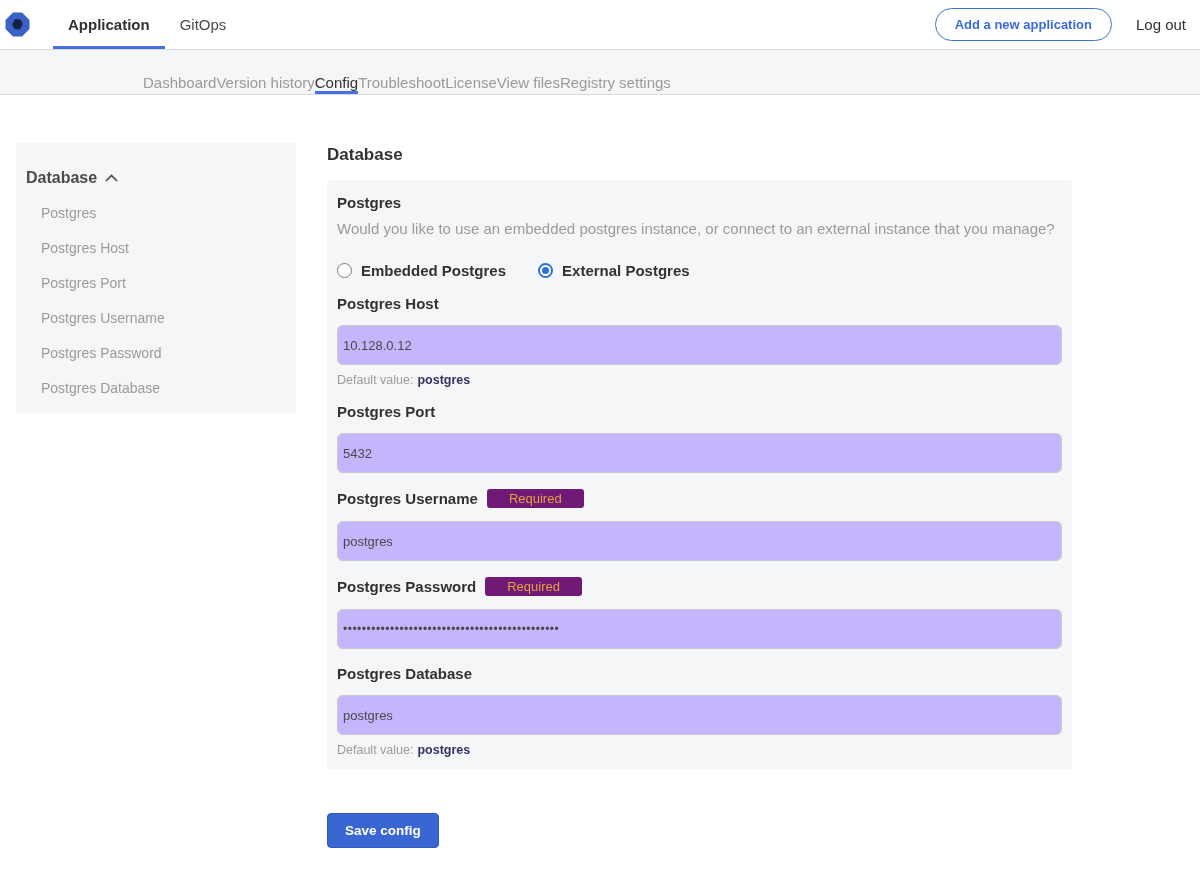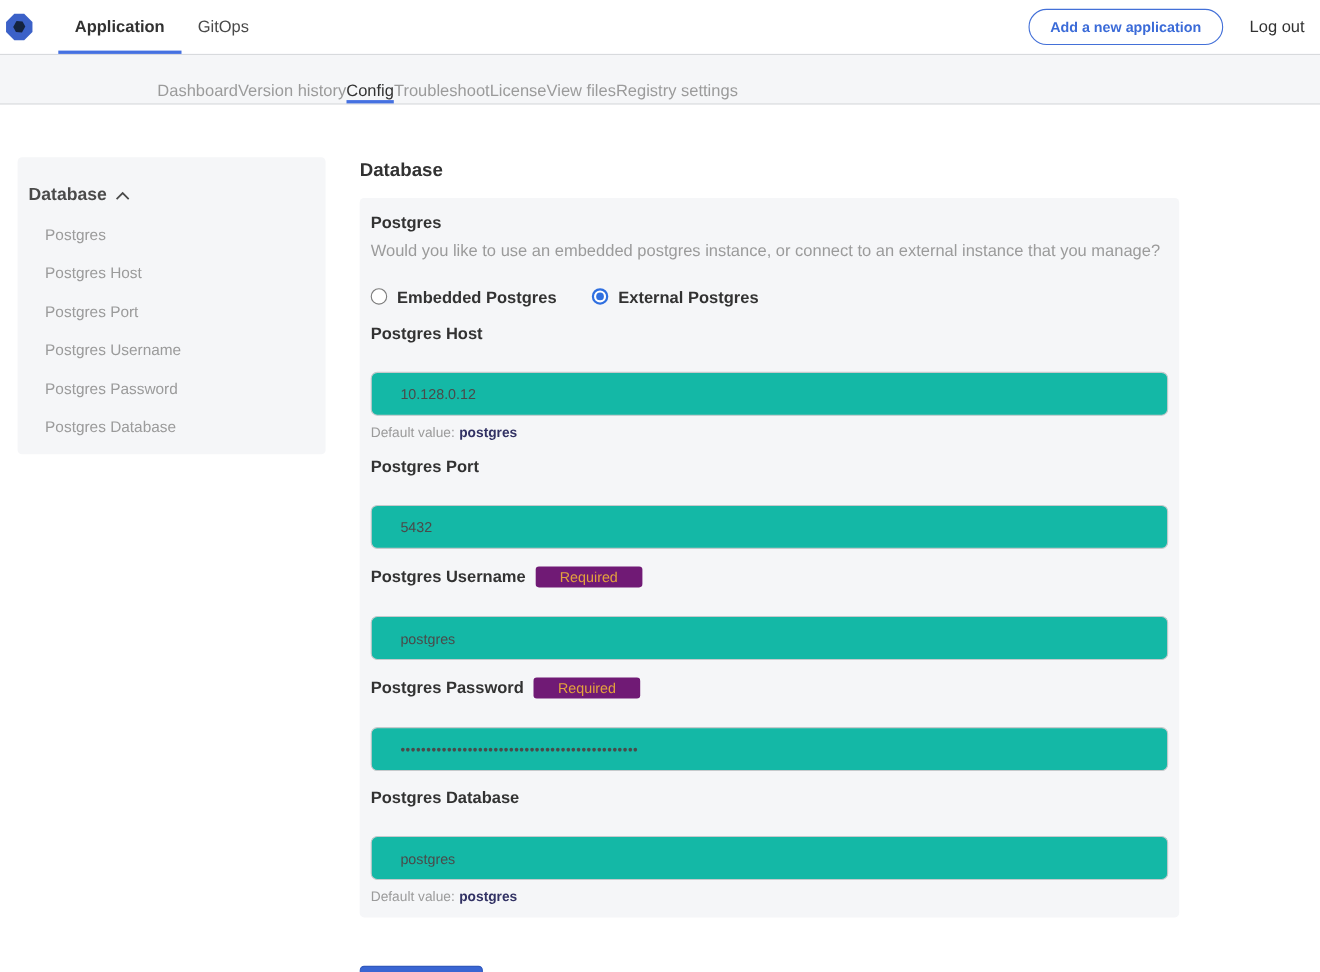--- a/index.html
+++ b/index.html
@@ -57,42 +57,42 @@
   .page-title { font-size: 17px; font-weight: 700; color: #323232; }
 
   .config-panel {
     margin-top: 15px; background: #f5f6f8; border-radius: 4px;
     padding: 14px 10px 12px 10px;
   }
   .group-label { font-size: 15px; font-weight: 700; color: #323232; }
   .help-text { margin-top: 8px; font-size: 15px; color: #9b9b9b; line-height: 19px; }
 
   .radio-row { margin-top: 24px; display: flex; align-items: center; gap: 32px; }
-  .radio { display: flex; align-items: flex-start; gap: 9px; cursor: pointer; }
+  .radio { display: flex; align-items: center; gap: 9px; cursor: pointer; }
   .radio-label { font-size: 15px; font-weight: 600; color: #323232; }
   .rb {
     width: 15px; height: 15px; border-radius: 50%; border: 1.5px solid #7c7c7c;
     background: #fff; display: inline-block; flex: none; position: relative;
   }
   .rb.selected { border: 2px solid #2f6fe0; }
   .rb.selected::after {
     content: ""; position: absolute; left: 2px; top: 2px; width: 7px; height: 7px;
     border-radius: 50%; background: #2f6fe0;
   }
 
   .field-label-row { margin-top: 16px; display: flex; align-items: center; gap: 9px; }
   .field-label { font-size: 15px; font-weight: 600; color: #323232; }
   .required-badge {
     background: #701a75; color: #e3a23d; font-size: 13px; padding: 3px 22px;
     border-radius: 3px; line-height: 1;
   }
   .text-input {
-    margin-top: 26px; display: block; width: 725px; height: 40px;
-    border: 1px solid #c6cacc; border-radius: 6px; background: #14b8a6;
-    padding: 0 26px; font-size: 13px; color: #4a4a4a;
+    margin-top: 13px; display: block; width: 725px; height: 40px;
+    border: 1px solid #c6cacc; border-radius: 6px; background: #c4b5fd;
+    padding: 0 5px; font-size: 13px; color: #4a4a4a;
     font-family: "Liberation Sans", sans-serif; outline: none;
   }
   .text-input.dots { letter-spacing: 0.5px; font-size: 12px; }
   .default-line { margin-top: 8px; font-size: 12.5px; color: #9b9b9b; }
   .default-value { font-weight: 700; color: #323264; margin-left: 4px; }
 
   .save-btn {
     margin-top: 44px; background: #3a66d3; color: #fff; font-weight: 700;
     font-size: 13.5px; border: 1px solid #3159bd; border-radius: 4px;
     padding: 9px 17px; cursor: pointer; font-family: "Liberation Sans", sans-serif;

